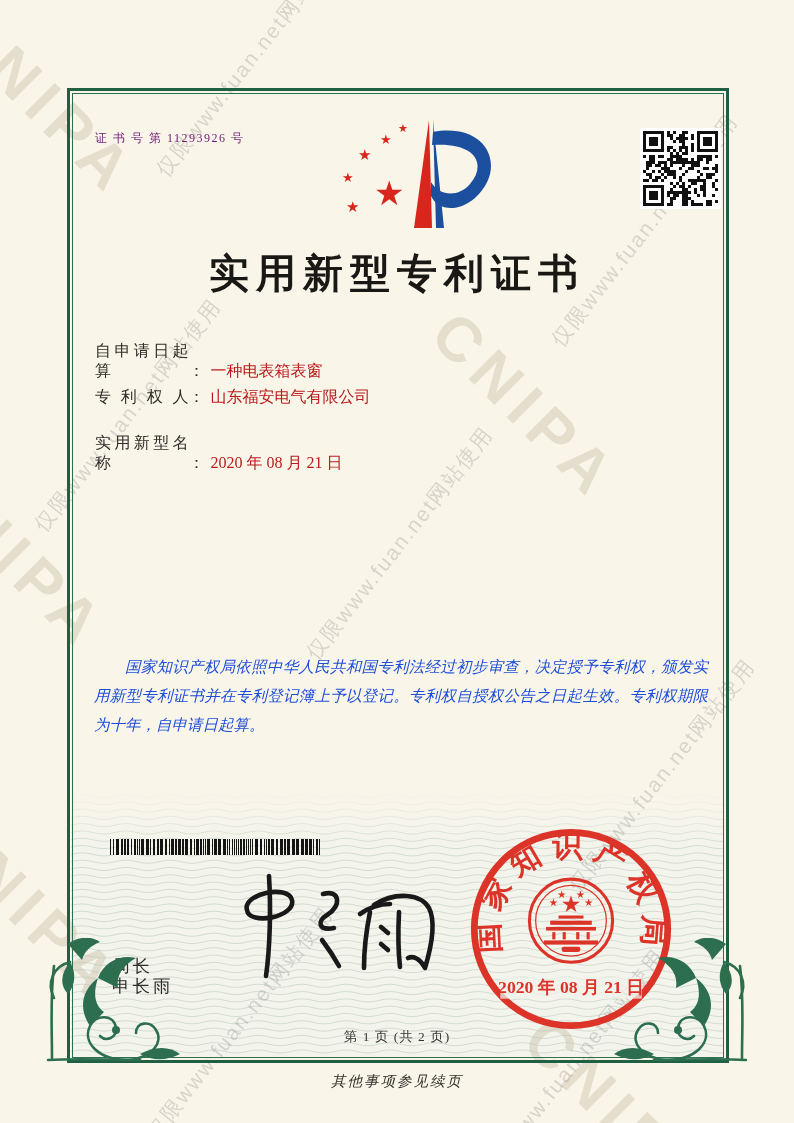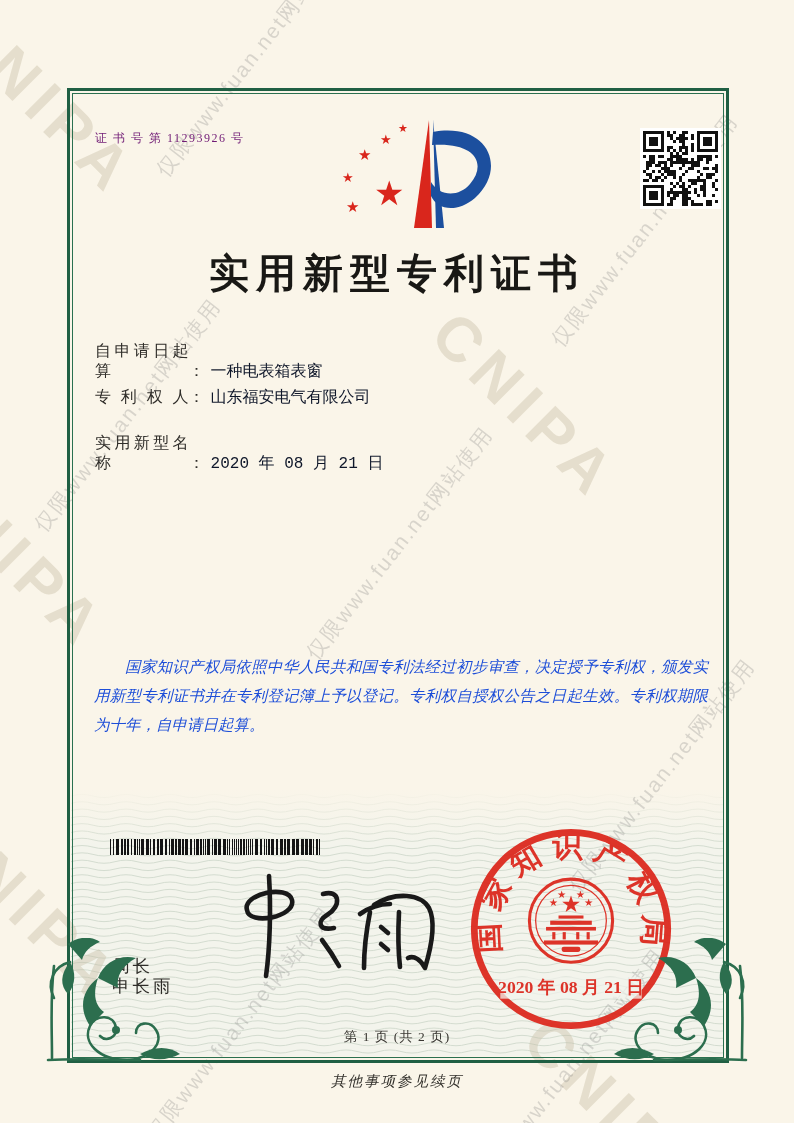--- a/index.html
+++ b/index.html
@@ -23,21 +23,21 @@
   .content{z-index:3;}
   .cert-no{left:95px;top:130px;font-size:12px;letter-spacing:1.5px;color:#701a75;z-index:3;}
   .logo{left:336px;top:110px;z-index:3;}
   .qr{left:640px;top:128px;z-index:3;background:#fff;padding:3px;}
   .title{left:0;top:246px;width:794px;text-align:center;font-size:40px;font-weight:bold;
          letter-spacing:7px;color:#191815;z-index:3;}
   .fields{left:95px;top:341px;width:630px;z-index:3;font-size:16px;}
   .frow{height:46px;line-height:20px;position:relative;}
   .flabel{display:inline-block;width:5.85em;text-align:justify;text-align-last:justify;color:#2f2d29;}
   .fcolon{margin-right:6px;color:#2f2d29;}
-  .fvalue{color:#0f172a;font-family:Liberation Mono, monospace;}
+  .fvalue{color:#b91c1c;}
   .fpair2{position:absolute;left:373px;top:0;}
   .body-text{left:94px;top:652px;width:614px;z-index:3;font-size:15.5px;line-height:29px;
              font-style:italic;color:#1d4ed8;text-align:justify;}
   .body-text p{margin:0;text-indent:2em;}
   .barcode{left:110px;top:839px;z-index:3;}
   .signer{left:112px;z-index:3;font-size:17.5px;letter-spacing:3px;color:#2f2d29;}
   .signer-title{top:954px;}
   .signer-name{top:974px;}
   .signature{left:222px;top:870px;z-index:3;}
   .seal{left:467px;top:825px;z-index:4;}

